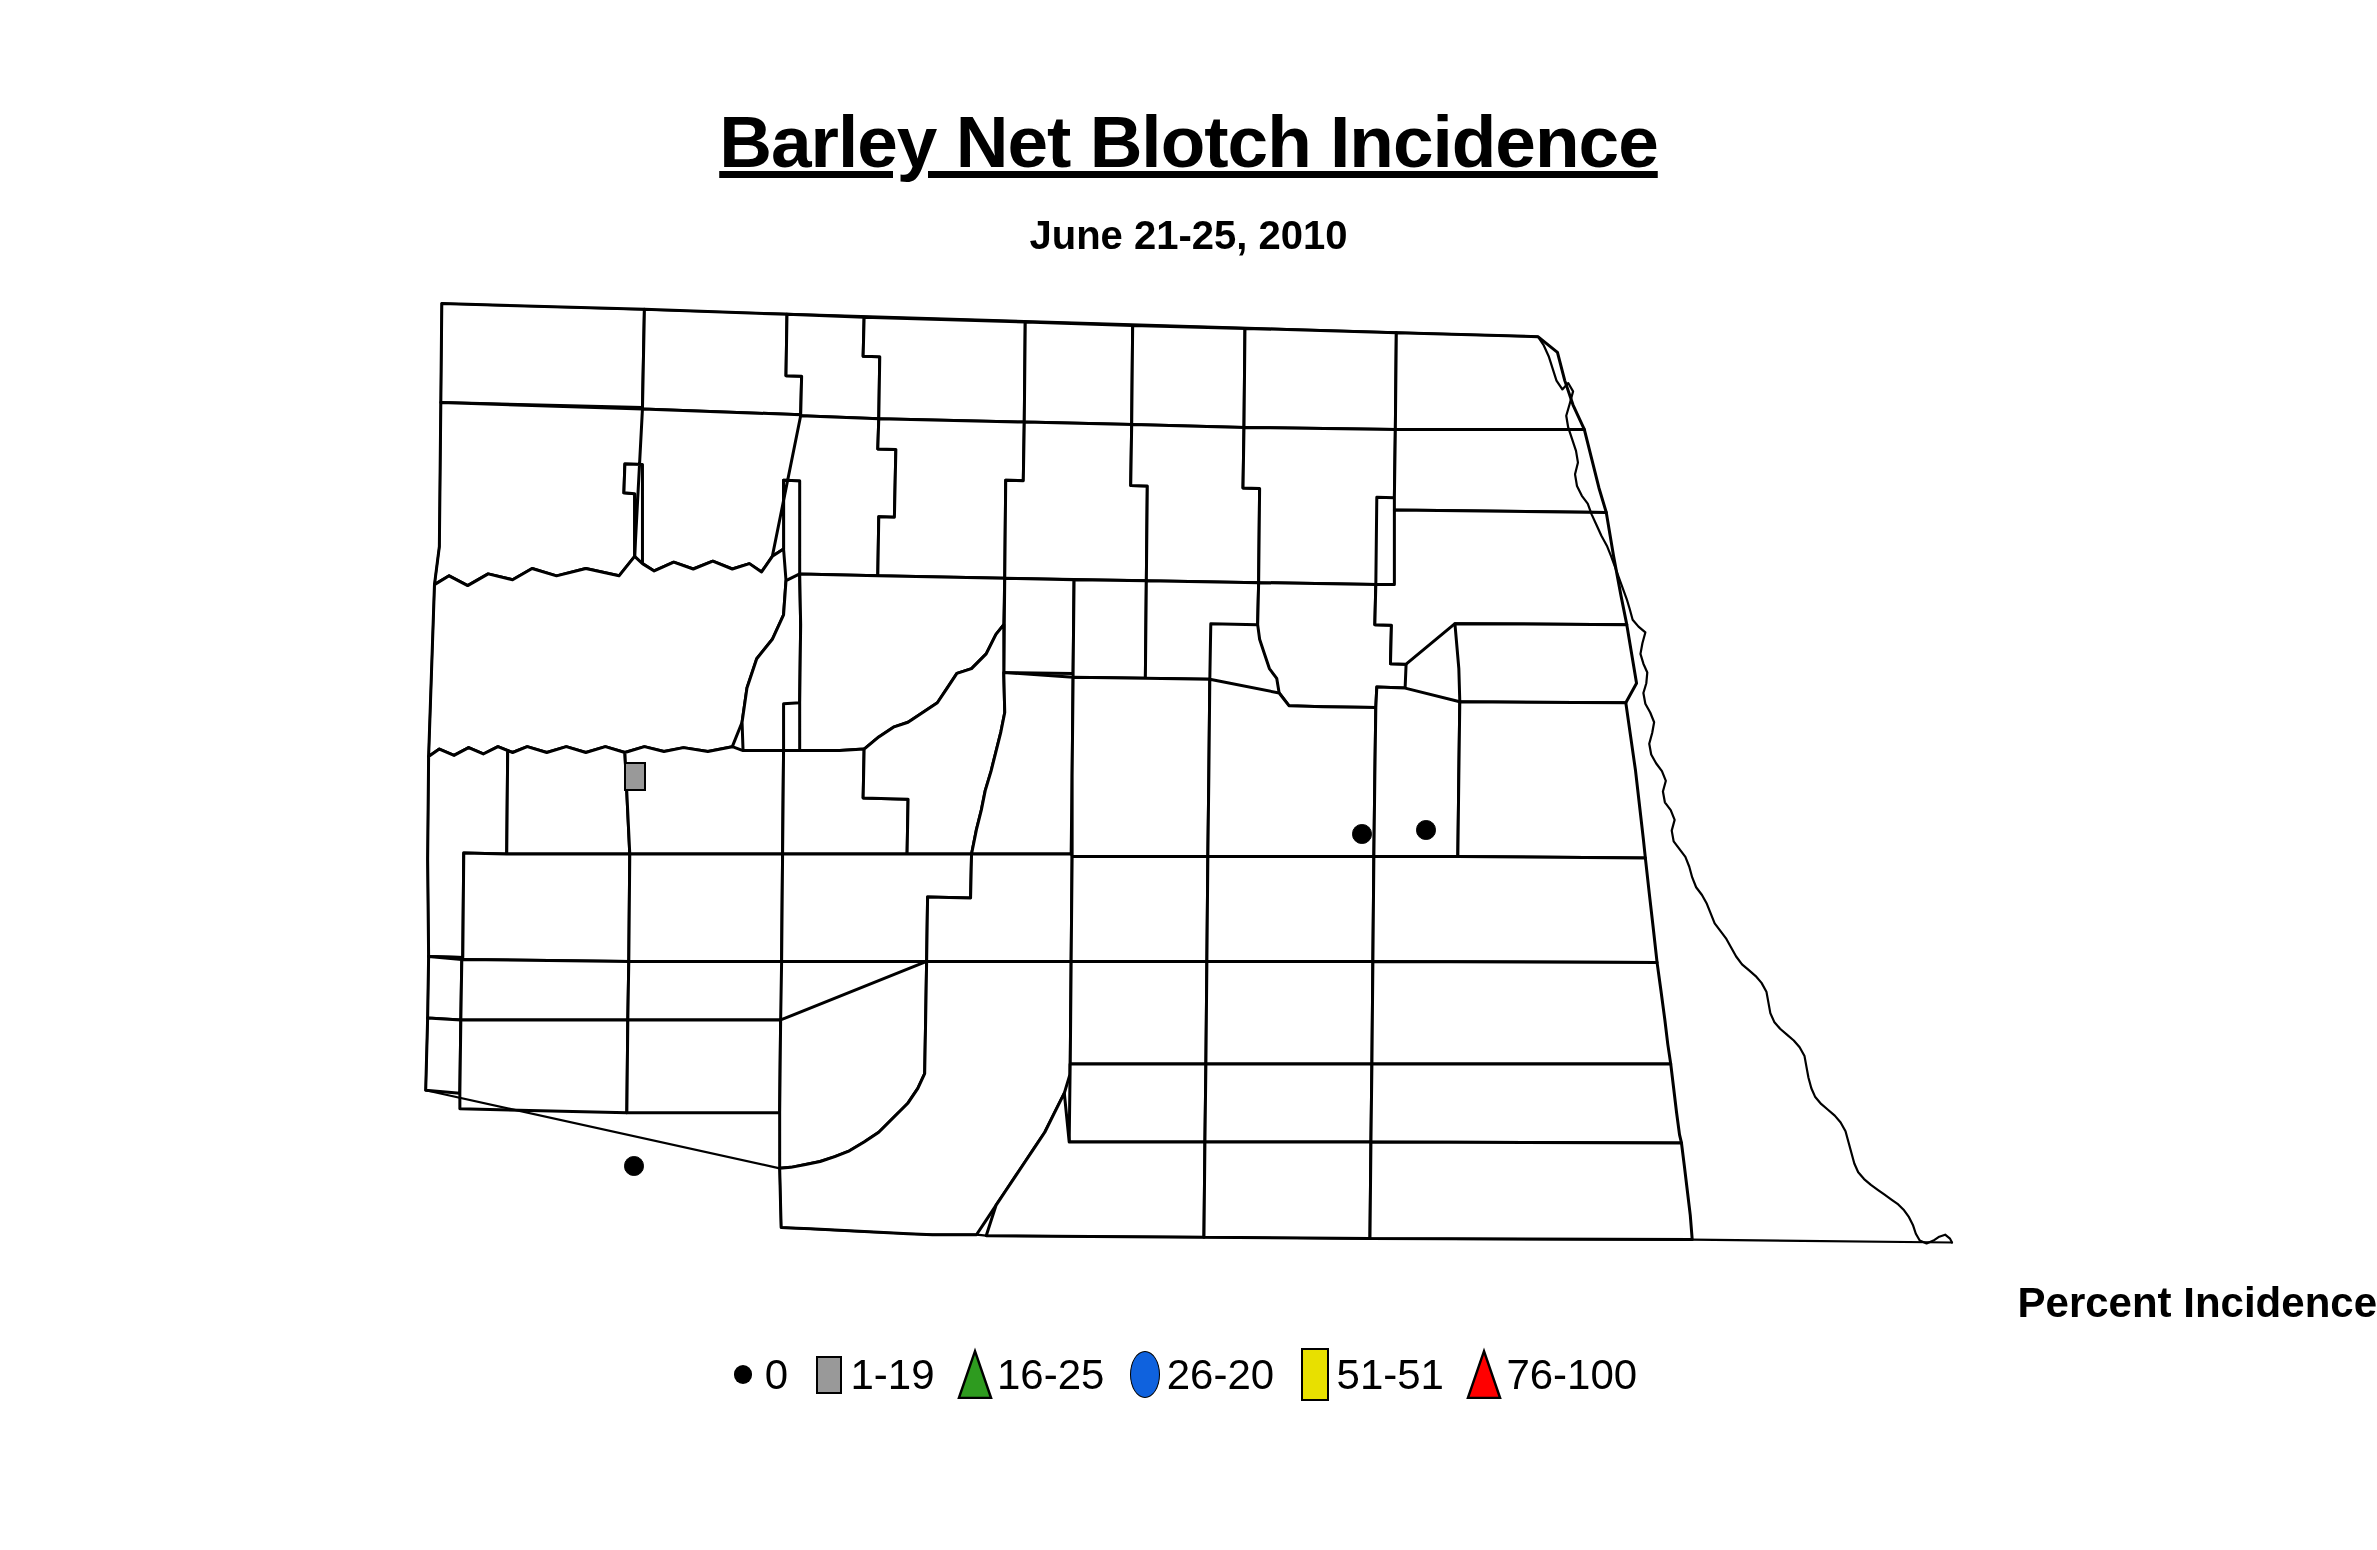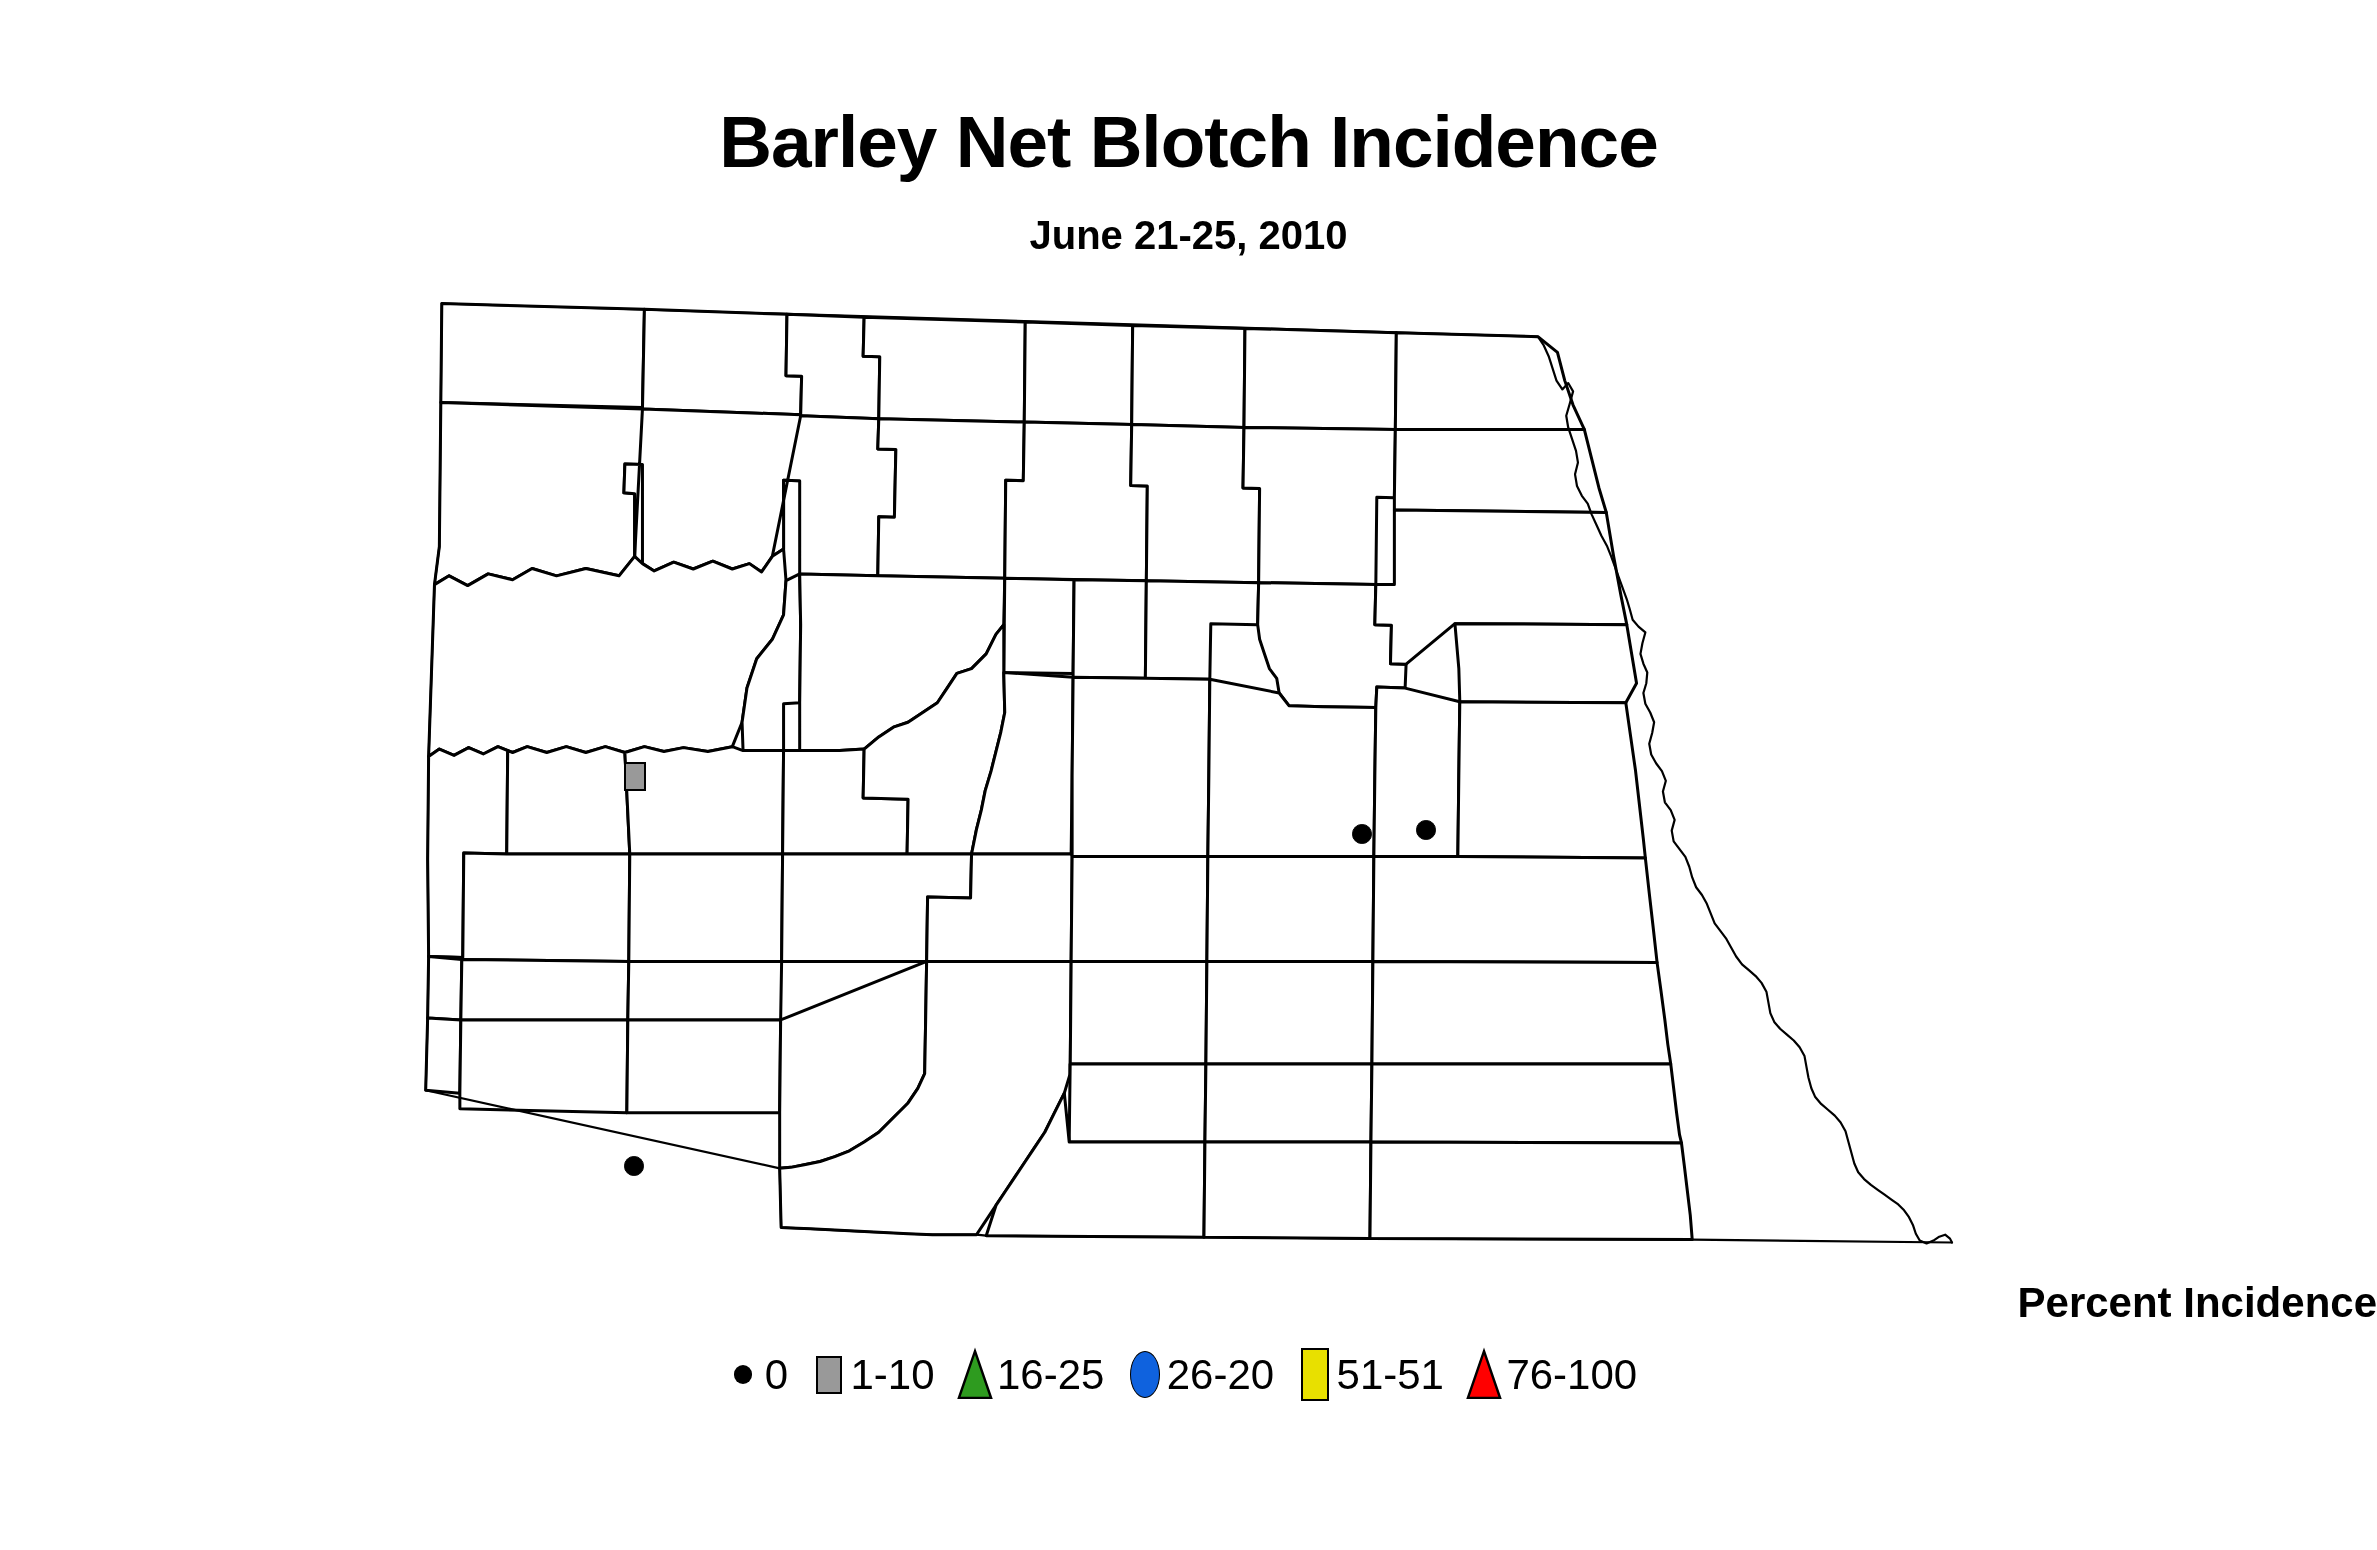--- a/index.html
+++ b/index.html
@@ -24,20 +24,21 @@
     left: 0;
     top: 105px;
     width: 2377px;
     text-align: center;
     font-size: 73px;
     font-weight: bold;
     letter-spacing: -1px;
     color: #000000;
     line-height: 1;
     font-family: "Liberation Sans", sans-serif;
+    text-decoration: underline;
   }
   .subtitle {
     position: absolute;
     left: 0;
     top: 215px;
     width: 2377px;
     text-align: center;
     font-size: 40px;
     font-weight: bold;
     color: #000000;
@@ -301,21 +302,21 @@
       <div class="legend-item">
         <span class="sym-wrap">
           <span class="sym-circle-small" style="background: rgb(0, 0, 0);"></span>
         </span>
         <span class="legend-label">0</span>
       </div>
       <div class="legend-item">
         <span class="sym-wrap">
           <span class="sym-square" style="background: rgb(153, 153, 153);"></span>
         </span>
-        <span class="legend-label">1-10</span>
+        <span class="legend-label">1-19</span>
       </div>
       <div class="legend-item">
         <span class="sym-wrap">
           <svg class="sym" width="36" height="52" viewBox="0 0 74 106">
             <polygon points="37,4 70,100 4,100" fill="#2E9B1F" stroke="#000000" stroke-width="5"></polygon>
           </svg>
         </span>
         <span class="legend-label">16-25</span>
       </div>
       <div class="legend-item">

